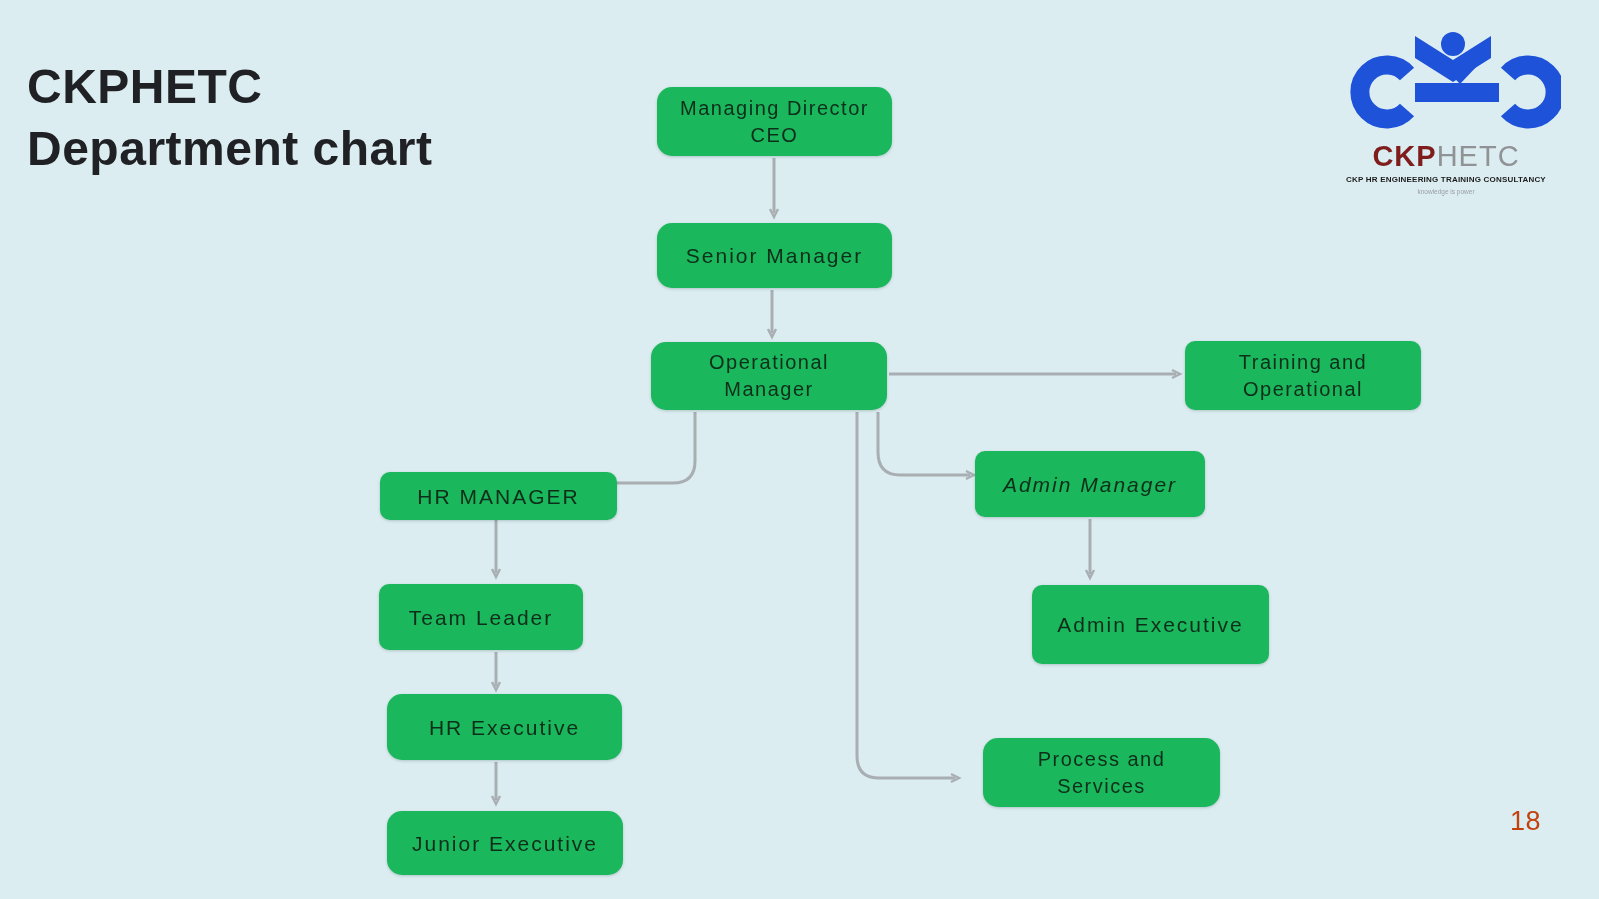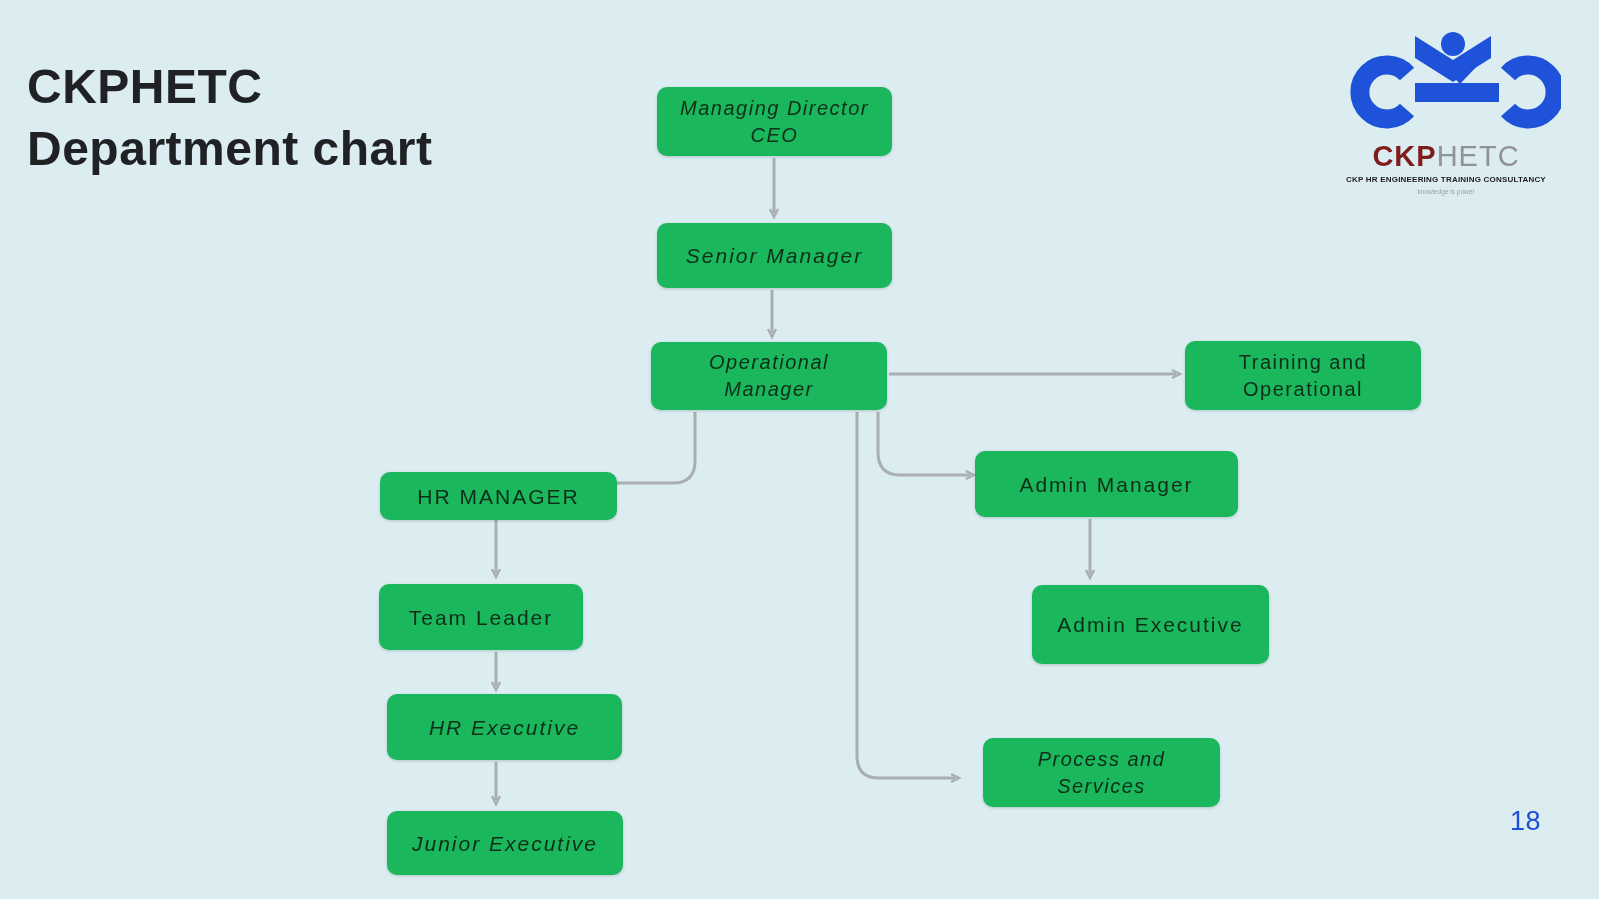--- a/index.html
+++ b/index.html
@@ -29,28 +29,28 @@
     background:var(--node-fill);
     border-radius:10px;
     color:var(--node-text);
     display:flex;align-items:center;justify-content:center;
     text-align:center;
     font-size:21px;letter-spacing:2px;line-height:27px;
     padding:0 10px;
     box-shadow:0 1px 3px rgba(10,60,35,.22);
   }
   .node.two-line{font-size:20px;letter-spacing:1.5px;}
-  .node.italic{font-style:italic;}
+  .node.italic{border-radius:15px;}
   .node.caps{letter-spacing:2px;}
   #n-managing{left:657px;top:87px;width:235px;height:69px;}
   #n-senior{left:657px;top:223px;width:235px;height:65px;}
   #n-operational{left:651px;top:342px;width:236px;height:68px;}
   #n-training{left:1185px;top:341px;width:236px;height:69px;}
   #n-hrmanager{left:380px;top:450px;width:237px;height:48px;margin-top:22px;}
-  #n-adminmanager{left:975px;top:451px;width:263px;height:66px;}
+  #n-adminmanager{left:975px;top:451px;width:230px;height:66px;font-style:italic;}
   #n-teamleader{left:379px;top:584px;width:204px;height:66px;}
   #n-adminexec{left:984px;top:585px;width:237px;height:79px;margin-left:48px;}
   #n-hrexec{left:387px;top:694px;width:235px;height:66px;}
   #n-process{left:983px;top:738px;width:237px;height:69px;}
   #n-juniorexec{left:387px;top:811px;width:236px;height:64px;}
   
   #edges{position:absolute;left:0;top:0;width:1599px;height:899px;pointer-events:none;}
   .connector{stroke:var(--connector);stroke-width:3;fill:none;}
   .arrowhead{stroke:var(--connector);fill:none;stroke-width:2.4;}
   
@@ -62,21 +62,21 @@
   .logo-mark .blue{fill:var(--logo-blue);}
   .logo-mark .blue-stroke{fill:none;stroke:var(--logo-blue);stroke-width:19;}
   .logo-brand{font-size:29px;font-weight:700;letter-spacing:1px;line-height:30px;margin-top:1px;}
   .logo-brand .bold{color:#7f1d1d;text-align:right;}
   .logo-brand .light{color:#8f9396;font-weight:400;}
   .logo-tagline{font-size:8px;font-weight:700;letter-spacing:.2px;color:#1c1c1c;margin-top:4px;}
   .logo-motto{font-size:6.5px;color:#9aa0a4;margin-top:4px;}
   
   .page-number{
     position:absolute;left:1510px;top:806px;
-    font-size:27px;color:#1d4ed8;letter-spacing:.5px;
+    font-size:27px;color:#c2410c;letter-spacing:.5px;
   }
 </style>
 </head>
 <body>
 
 <div id="canvas">
 
   <div class="slide-title">
     <div>CKPHETC</div>
     <div>Department chart</div>

